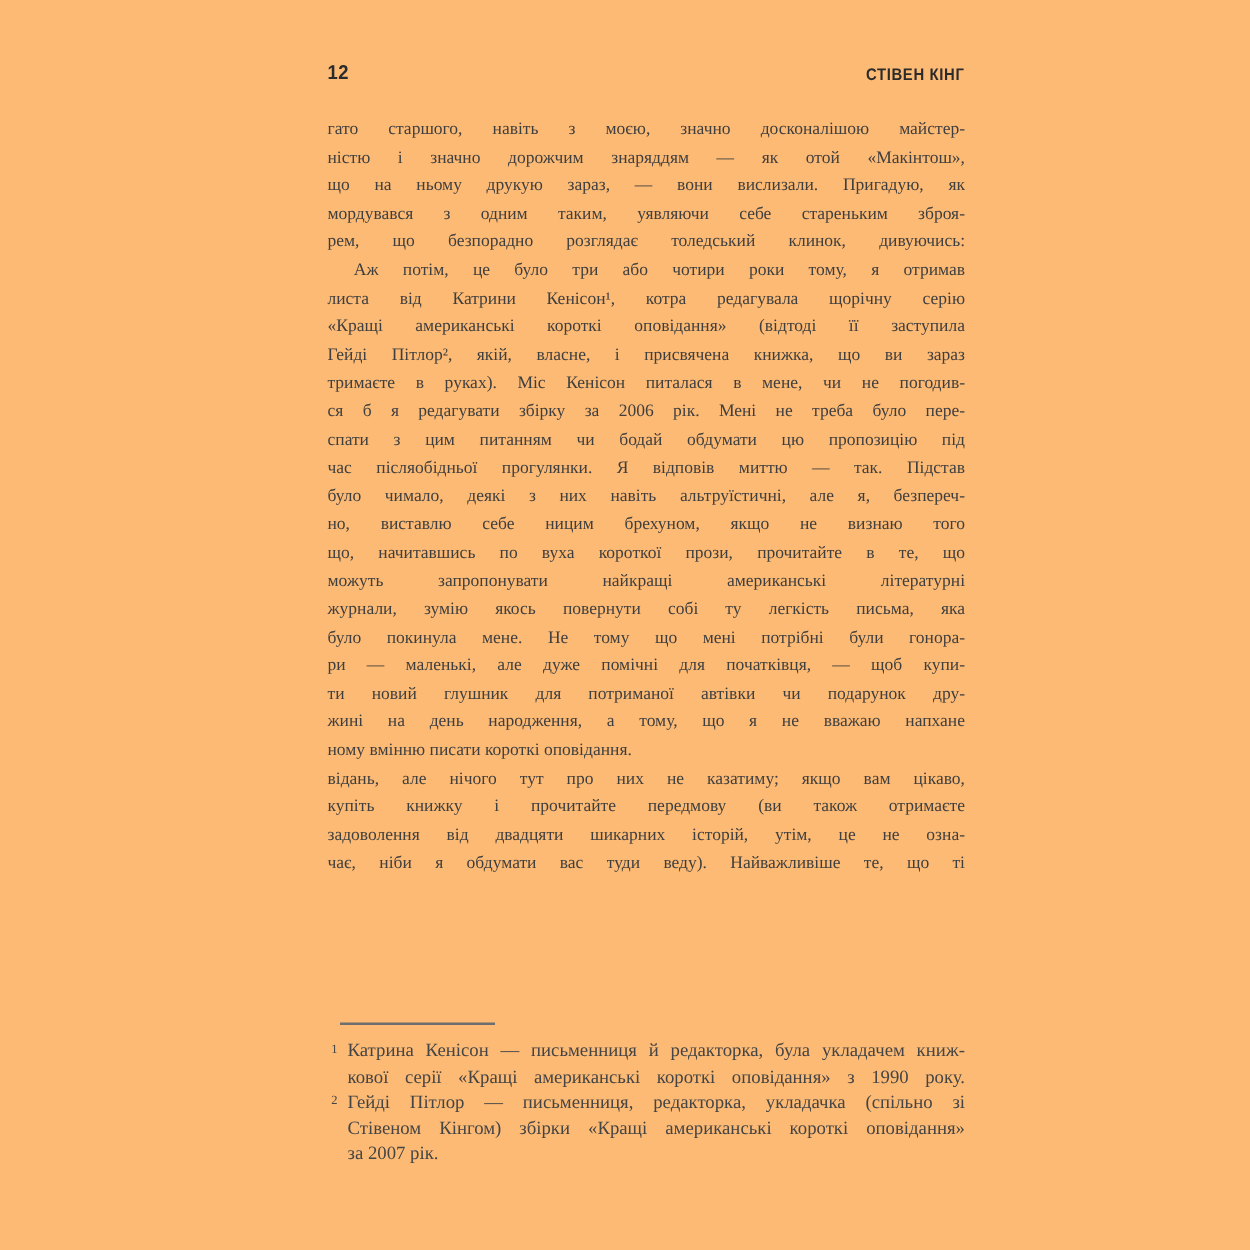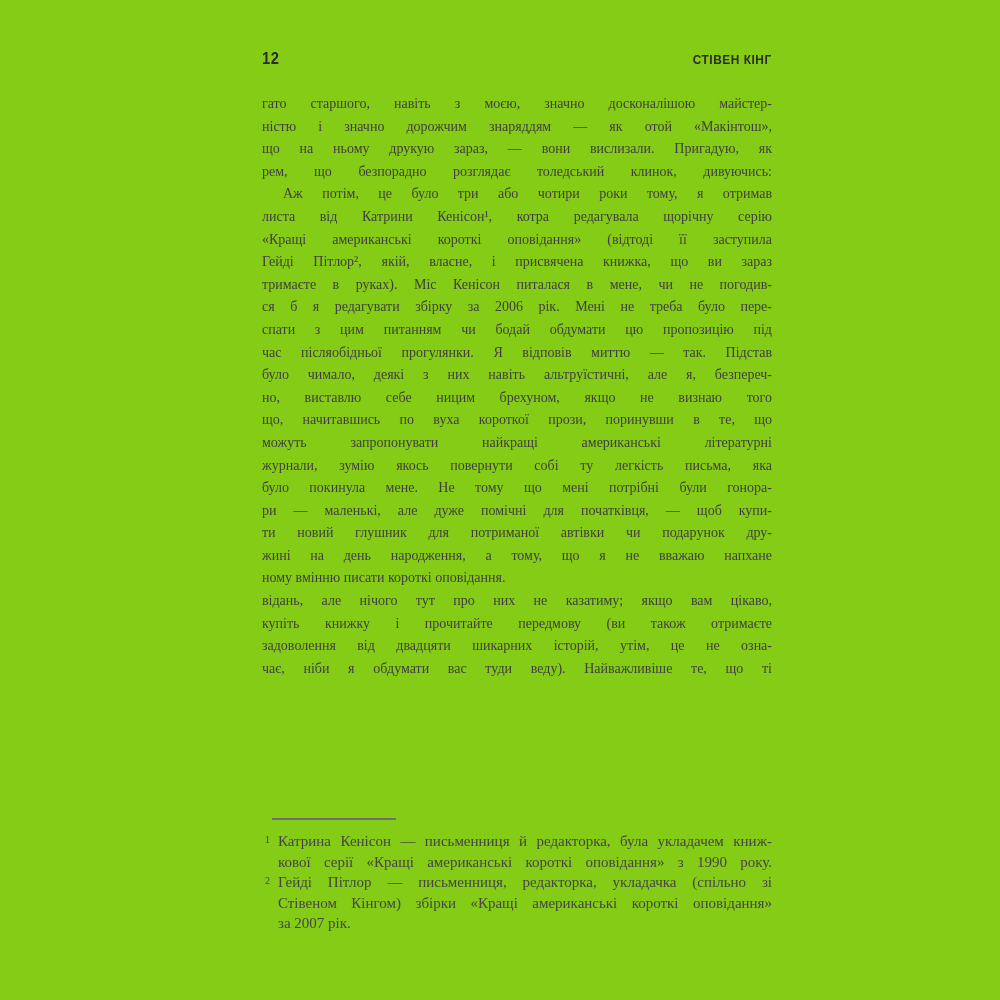--- a/index.html
+++ b/index.html
@@ -3,21 +3,21 @@
 <meta charset="utf-8">
 <style>
   html,body{margin:0;padding:0;}
   body{
     width:1000px;height:1000px;
     background:#f4f4f4;
     font-family:"Liberation Serif","DejaVu Serif",serif;
   }
   .page{
     position:absolute;left:0;top:0;width:1000px;height:1000px;
-    background:#84cc16;
+    background:#fdba74;
     color:#3f3f3f;
     overflow:hidden;
   }
   
   .running-header{
     position:absolute;left:262px;top:50px;width:510px;height:18px;
     display:flex;justify-content:space-between;align-items:center;
     font-family:"Liberation Sans","DejaVu Sans",sans-serif;
     font-weight:700;color:#2b2b2b;
   }
@@ -60,34 +60,35 @@
   <div class="running-header">
     <span class="page-number">12</span>
     <span class="running-title">СТІВЕН КІНГ</span>
   </div>
 
   <div class="body-text">
       <div class="paragraph">
         <div class="line">гато старшого, навіть з моєю, значно досконалішою майстер-</div>
         <div class="line">ністю і значно дорожчим знаряддям — як отой «Макінтош»,</div>
         <div class="line">що на ньому друкую зараз, — вони вислизали. Пригадую, як</div>
+        <div class="line">мордувався з одним таким, уявляючи себе стареньким зброя-</div>
         <div class="line">рем, що безпорадно розглядає толедський клинок, дивуючись:</div>
       </div>
       <div class="paragraph">
         <div class="line indent">Аж потім, це було три або чотири роки тому, я отримав</div>
         <div class="line">листа від Катрини Кенісон¹, котра редагувала щорічну серію</div>
         <div class="line">«Кращі американські короткі оповідання» (відтоді її заступила</div>
         <div class="line">Гейді Пітлор², якій, власне, і присвячена книжка, що ви зараз</div>
         <div class="line">тримаєте в руках). Міс Кенісон питалася в мене, чи не погодив-</div>
         <div class="line">ся б я редагувати збірку за 2006 рік. Мені не треба було пере-</div>
         <div class="line">спати з цим питанням чи бодай обдумати цю пропозицію під</div>
         <div class="line">час післяобідньої прогулянки. Я відповів миттю — так. Підстав</div>
         <div class="line">було чимало, деякі з них навіть альтруїстичні, але я, безпереч-</div>
         <div class="line">но, виставлю себе ницим брехуном, якщо не визнаю того</div>
-        <div class="line">що, начитавшись по вуха короткої прози, поринувши в те, що</div>
+        <div class="line">що, начитавшись по вуха короткої прози, прочитайте в те, що</div>
         <div class="line">можуть запропонувати найкращі американські літературні</div>
         <div class="line">журнали, зумію якось повернути собі ту легкість письма, яка</div>
         <div class="line">було покинула мене. Не тому що мені потрібні були гонора-</div>
         <div class="line">ри — маленькі, але дуже помічні для початківця, — щоб купи-</div>
         <div class="line">ти новий глушник для потриманої автівки чи подарунок дру-</div>
         <div class="line">жині на день народження, а тому, що я не вважаю напхане</div>
         <div class="line lastline">ному вмінню писати короткі оповідання.</div>
       </div>
       <div class="paragraph">
         <div class="line">відань, але нічого тут про них не казатиму; якщо вам цікаво,</div>

